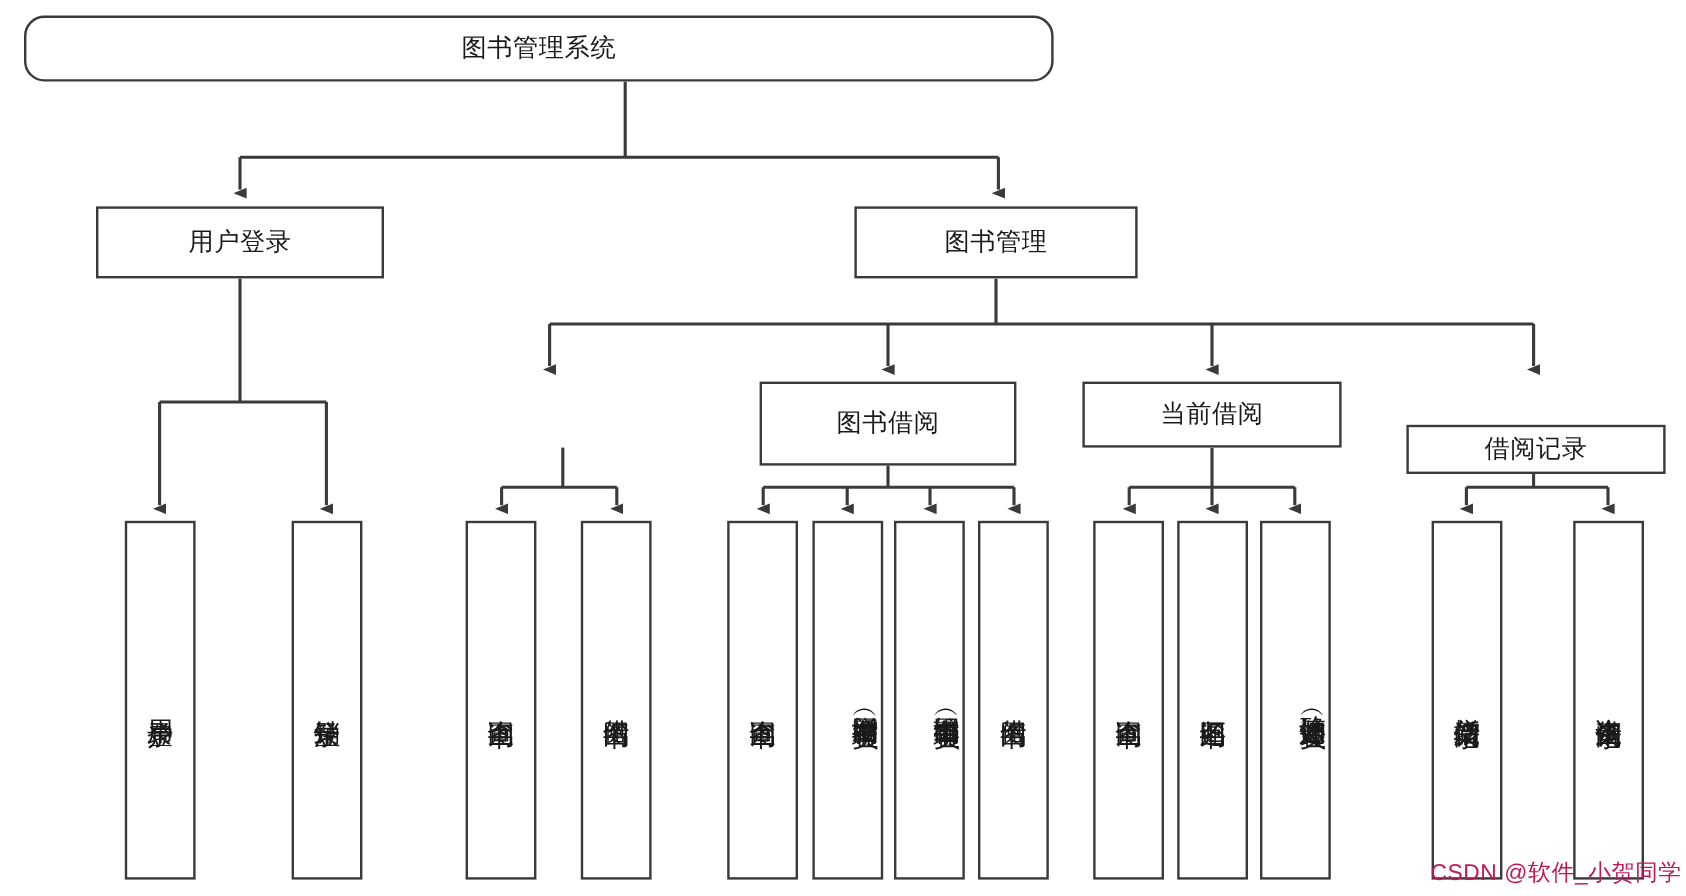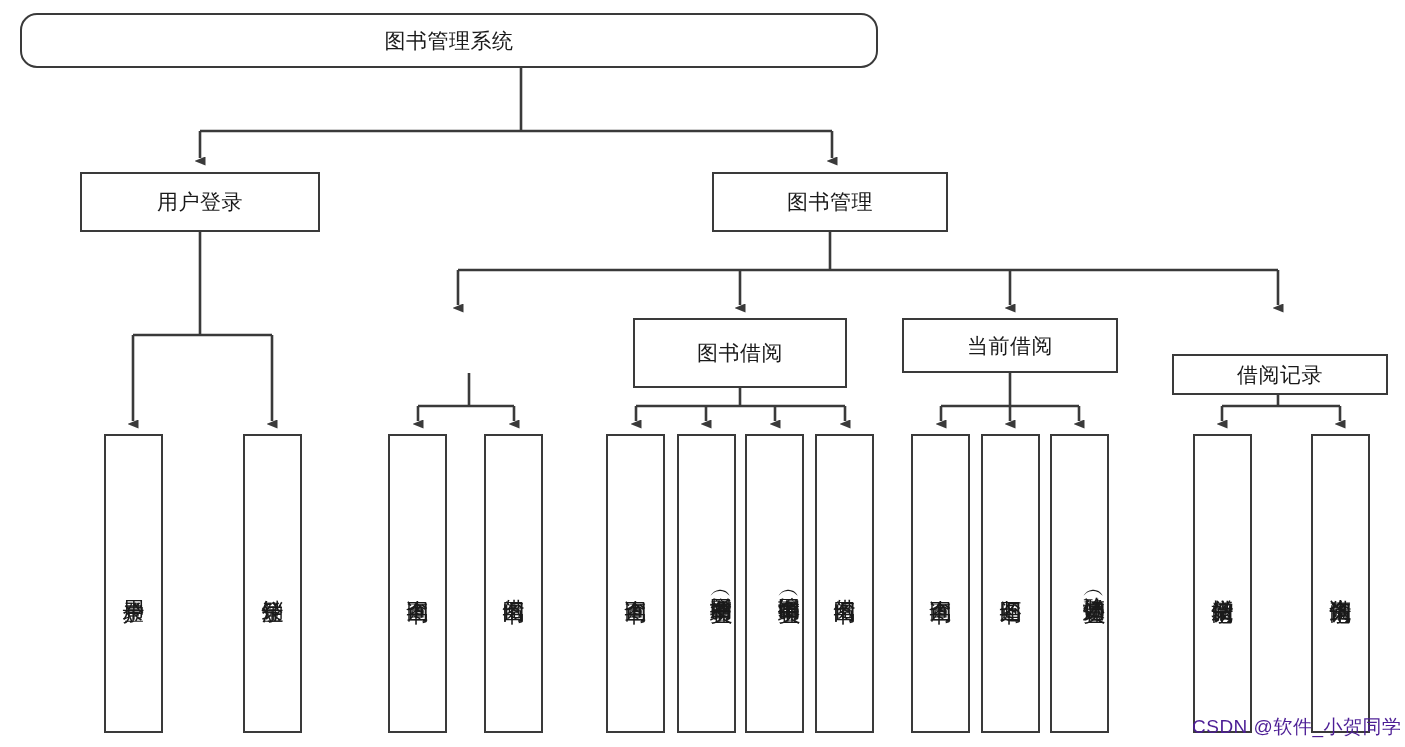--- a/index.html
+++ b/index.html
@@ -53,21 +53,21 @@
   }
   .node-v.top-align {
     align-items: flex-start;
   }
   .node-label {
     display: block;
   }
   .watermark {
     position: absolute;
     font-size: 19px;
-    color: #4c1d95;
+    color: #be185d;
     white-space: nowrap;
     letter-spacing: 0.5px;
   }
 </style>
 </head>
 <body>
 
 <div id="diagram-root">
 
   <svg id="edges-layer" viewBox="0 0 1405 747" width="1405" height="747" xmlns="http://www.w3.org/2000/svg">

